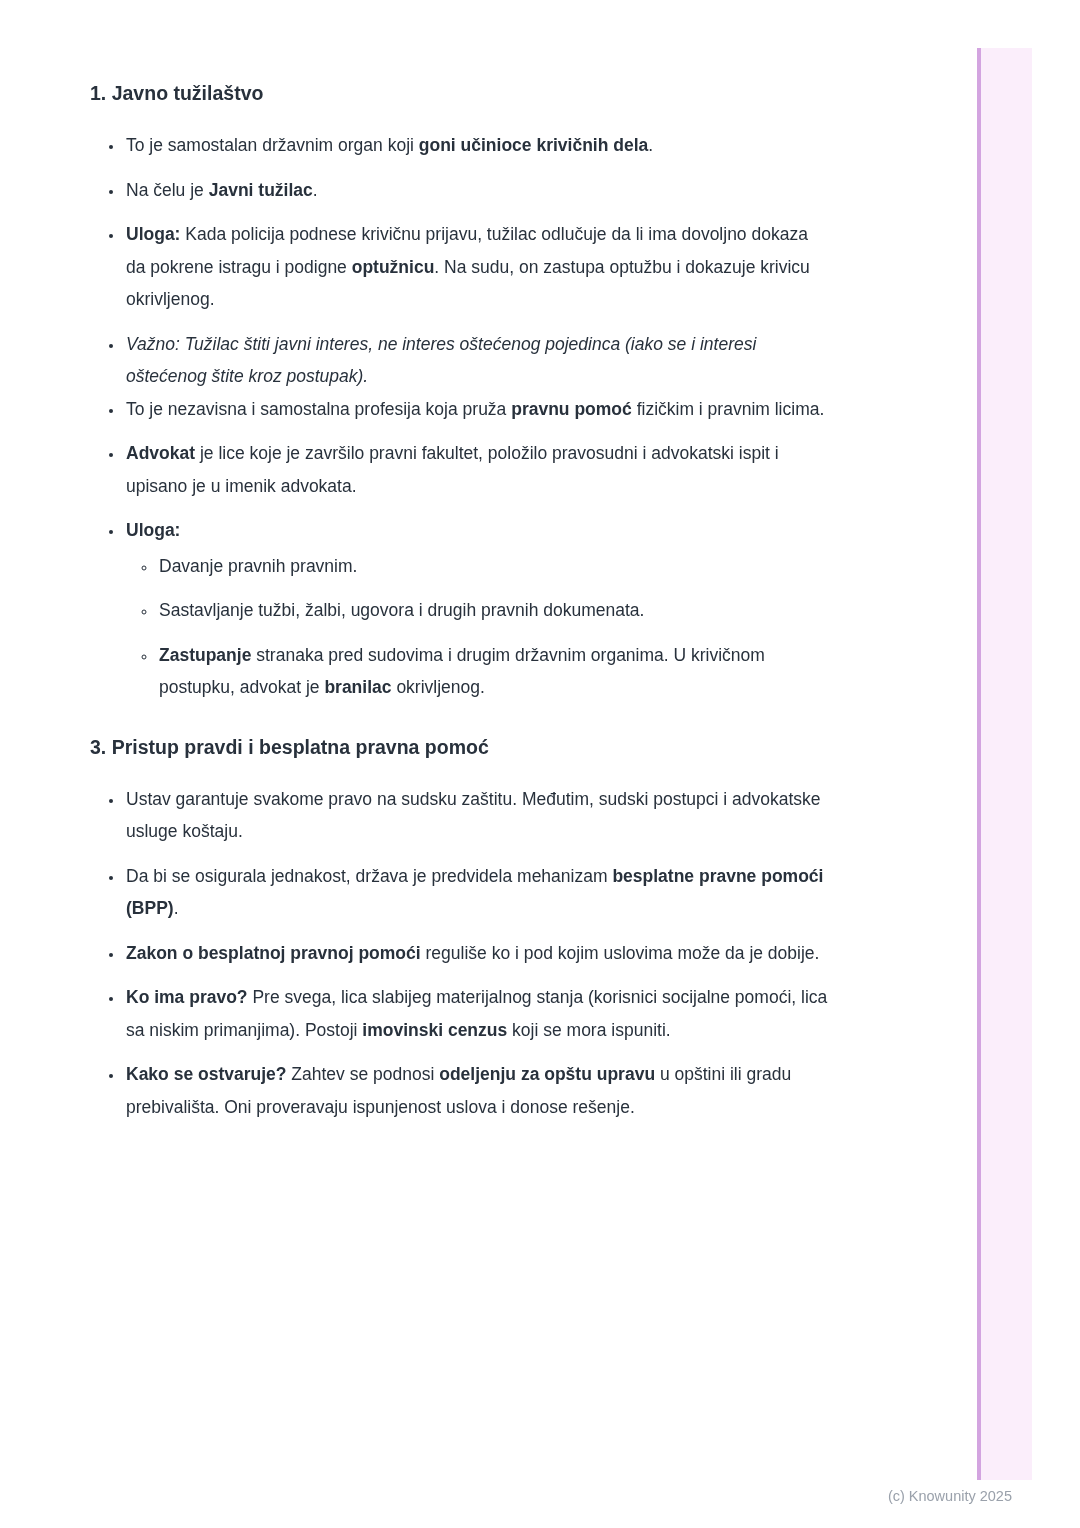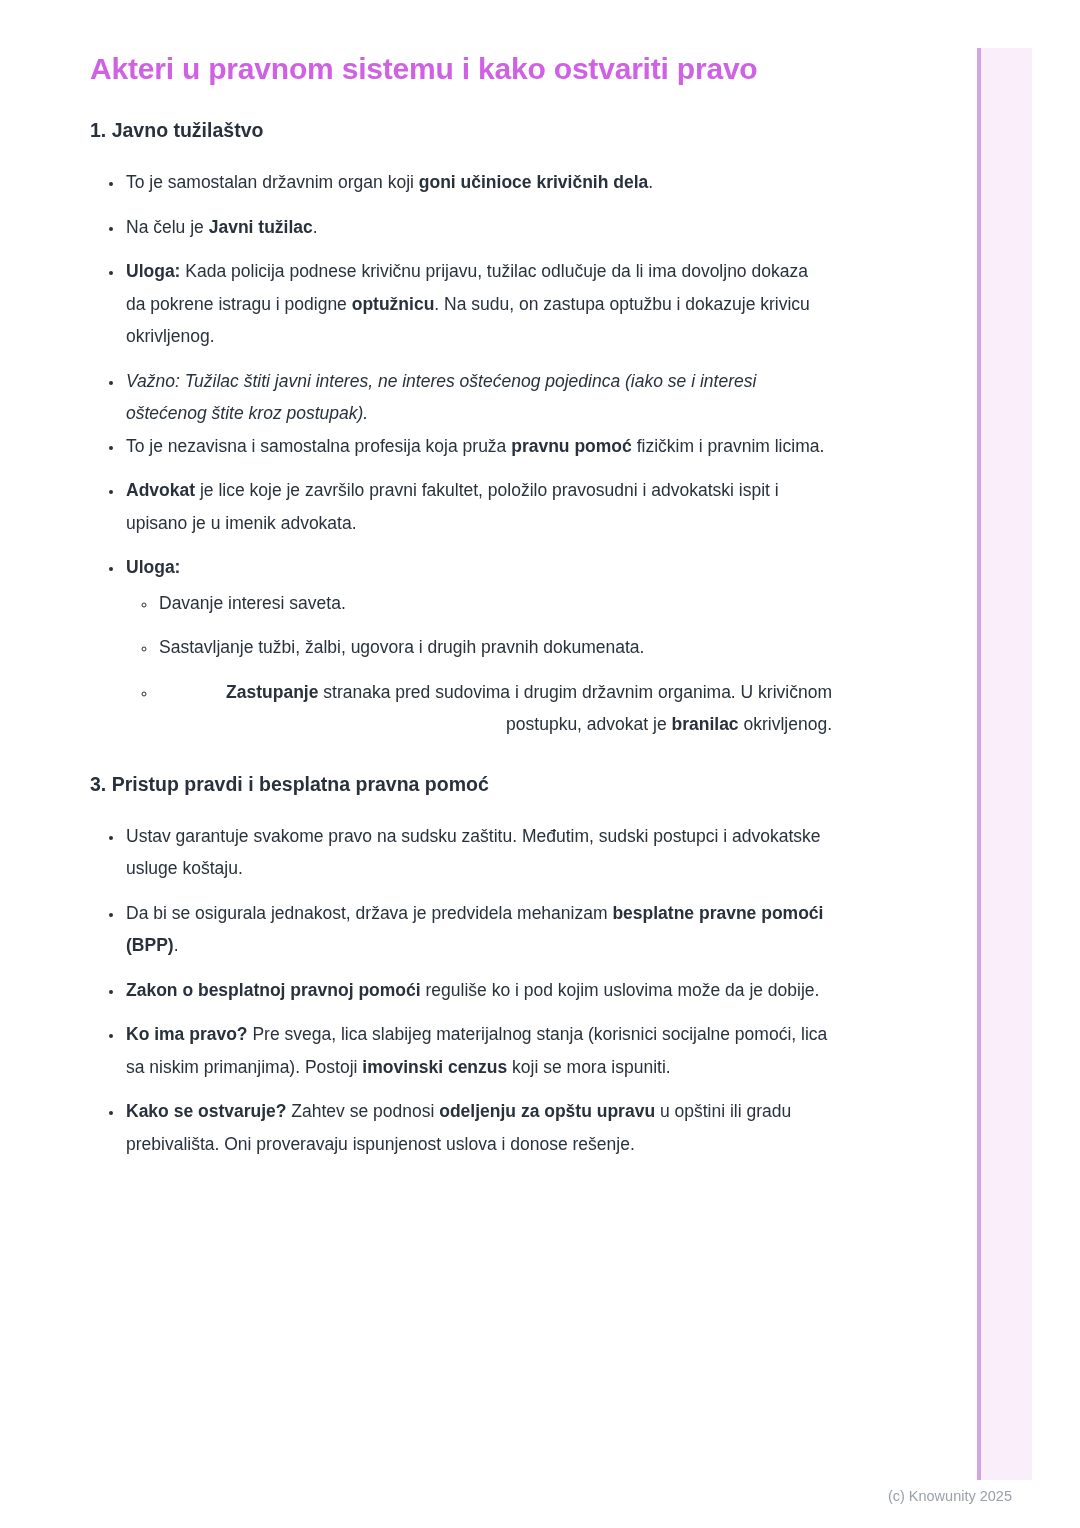--- a/index.html
+++ b/index.html
@@ -66,62 +66,61 @@
     margin: 3px 0 0 0;
     padding: 0 0 0 31px;
     list-style: circle;
   }
   ul.sub > li {
     font-size: 17.5px;
     line-height: 32.5px;
     margin-bottom: 12px;
     padding-left: 2px;
   }
-  ul.sub > li:last-child { margin-bottom: 4px; text-align: right; }
+  ul.sub > li:last-child { margin-bottom: 4px; }
   b { font-weight: 700; }
   i { font-style: italic; text-align: right; }
   .copyright {
     position: absolute;
     top: 1438px;
     right: 68px;
     font-size: 14.5px;
     line-height: 20px;
     color: var(--muted, #9aa1ab);
     z-index: 2;
     margin-top: 48px;
   }
 </style>
 </head>
 <body>
 
 <div class="stripe"></div>
 
 <main class="content">
 
-  <h1 class="title">Akteri u pravnom sistemu i kako ostvariti pravo</h1>
 
 
   <section>
     <h3 class="section-heading">1. Javno tužilaštvo</h3>
     <ul class="bullets">
       <li><span>To je samostalan državnim organ koji </span><b>goni učinioce krivičnih dela</b><span>.</span></li>
       <li><span>Na čelu je </span><b>Javni tužilac</b><span>.</span></li>
       <li><b>Uloga:</b><span> Kada policija podnese krivičnu prijavu, tužilac odlučuje da li ima dovoljno dokaza da pokrene istragu i podigne </span><b>optužnicu</b><span>. Na sudu, on zastupa optužbu i dokazuje krivicu okrivljenog.</span></li>
       <li><i>Važno: Tužilac štiti javni interes, ne interes oštećenog pojedinca (iako se i interesi oštećenog štite kroz postupak).</i></li>
     </ul>
   </section>
 
   <section>
     <ul class="bullets">
       <li><span>To je nezavisna i samostalna profesija koja pruža </span><b>pravnu pomoć</b><span> fizičkim i pravnim licima.</span></li>
       <li><b>Advokat</b><span> je lice koje je završilo pravni fakultet, položilo pravosudni i advokatski ispit i upisano je u imenik advokata.</span></li>
       <li>
         <span><b>Uloga:</b></span>
         <ul class="sub">
-          <li><span>Davanje interesi saveta.</span></li>
+          <li><span>Davanje pravnih pravnim.</span></li>
           <li><span>Sastavljanje tužbi, žalbi, ugovora i drugih pravnih dokumenata.</span></li>
           <li><b>Zastupanje</b><span> stranaka pred sudovima i drugim državnim organima. U krivičnom postupku, advokat je </span><b>branilac</b><span> okrivljenog.</span></li>
         </ul>
       </li>
     </ul>
   </section>
 
   <section>
     <h3 class="section-heading">3. Pristup pravdi i besplatna pravna pomoć</h3>
     <ul class="bullets">

